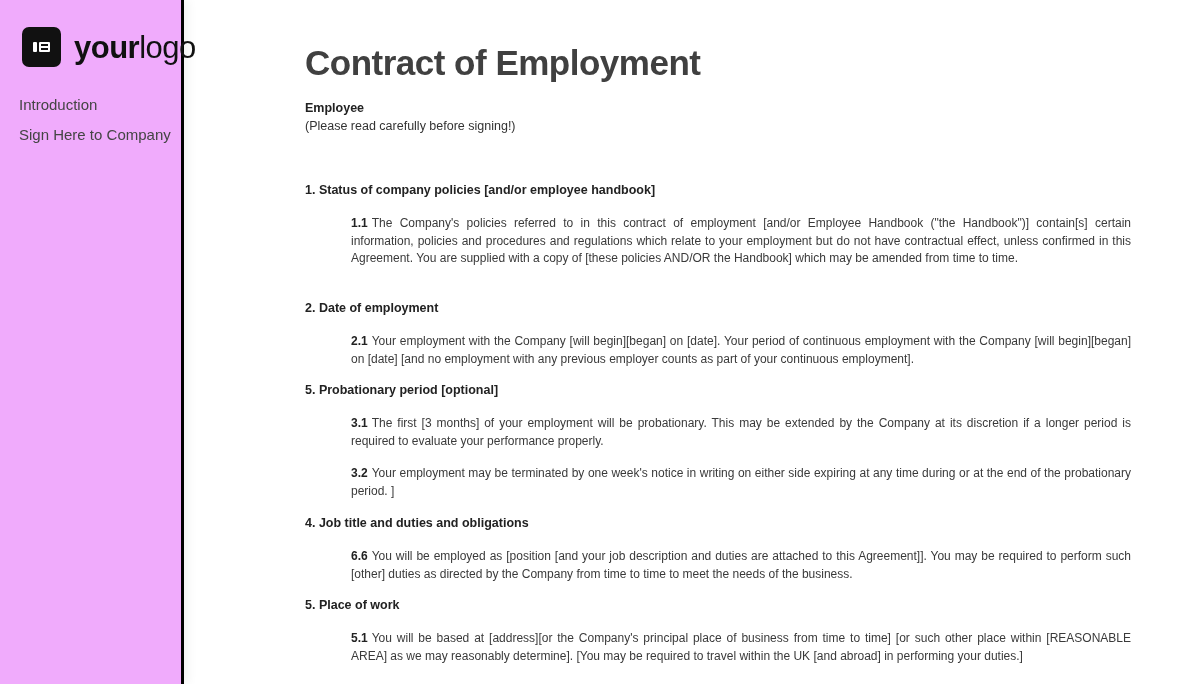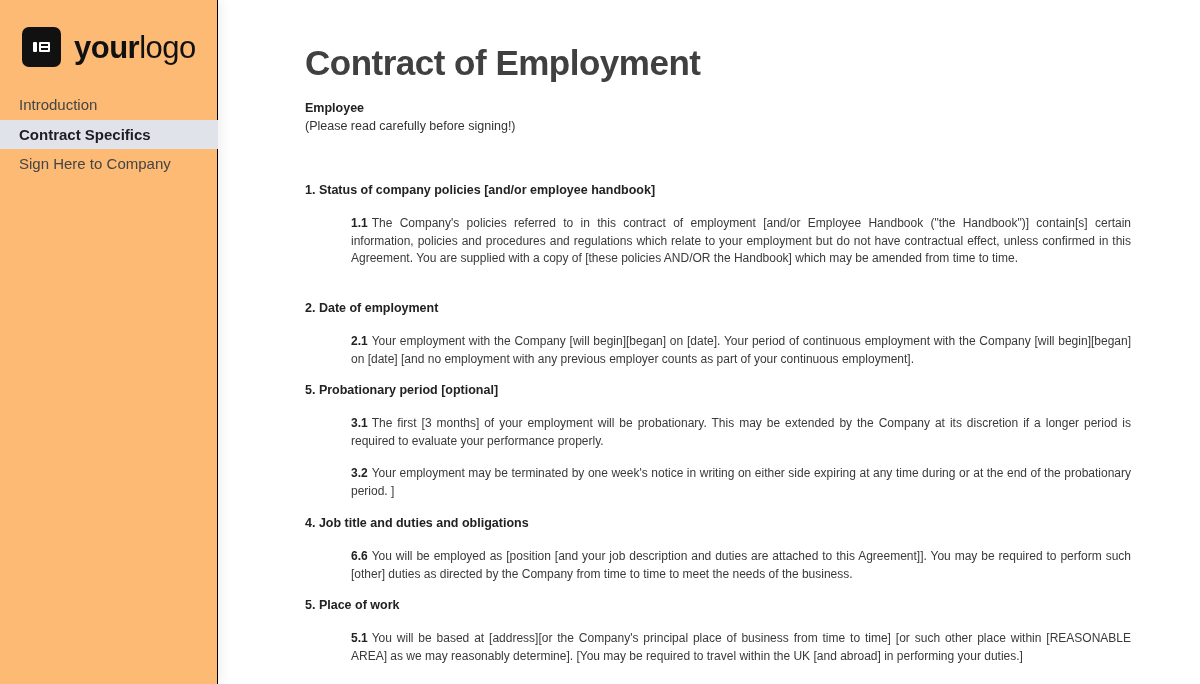--- a/index.html
+++ b/index.html
@@ -1,22 +1,22 @@
 <!DOCTYPE html>
 <html><head>
   <meta charset="utf-8">
   <style>
     * { box-sizing: border-box; margin: 0; padding: 0; }
     html, body { width: 1200px; height: 684px; overflow: hidden; background: #ffffff; }
     body { font-family: "Liberation Sans", sans-serif; color: #222; position: relative; }
 
     .sidebar {
-      position: absolute; left: 0; top: 0; width: 218px; height: 684px;
-      background: #fdba74;
-      border-right: 1px solid #000000;
+      position: absolute; left: 0; top: 0; width: 184px; height: 684px;
+      background: #f0abfc;
+      border-right: 3px solid #000000;
       box-shadow: 4px 0 10px rgba(0,0,0,0.06);
       z-index: 2;
     }
     .logo { position: absolute; left: 22px; top: 27px; display: flex; align-items: center; }
     .logo-mark {
       width: 39px; height: 40px; background: #111; border-radius: 7px;
       position: relative;
     }
     .logo-mark .bar1 { position: absolute; left: 11px; top: 15px; width: 4px; height: 10px; background: #fff; border-radius: 1px; }
     .logo-mark .bar2 { position: absolute; left: 17px; top: 15px; width: 11px; height: 10px; border: 2px solid #fff; border-radius: 1px; }
@@ -50,21 +50,20 @@
 <aside class="sidebar">
   <div class="logo">
     <div class="logo-mark">
       <div class="bar1"></div>
         <div class="bar2"></div>
     </div>
     <div class="logo-text"><b>your</b><span>logo</span></div>
   </div>
   <nav class="nav">
     <div class="nav-item">Introduction</div>
-    <div class="nav-item active">Contract Specifics</div>
     <div class="nav-item">Sign Here to Company</div>
   </nav>
 </aside>
 
 <main class="main">
   <h1 class="title">Contract of Employment</h1>
   <div class="subhead">Employee</div>
   <div class="note">(Please read carefully before signing!)</div>
 
   <div class="section-title" style="top:183px">1. Status of company policies [and/or employee handbook]</div>

